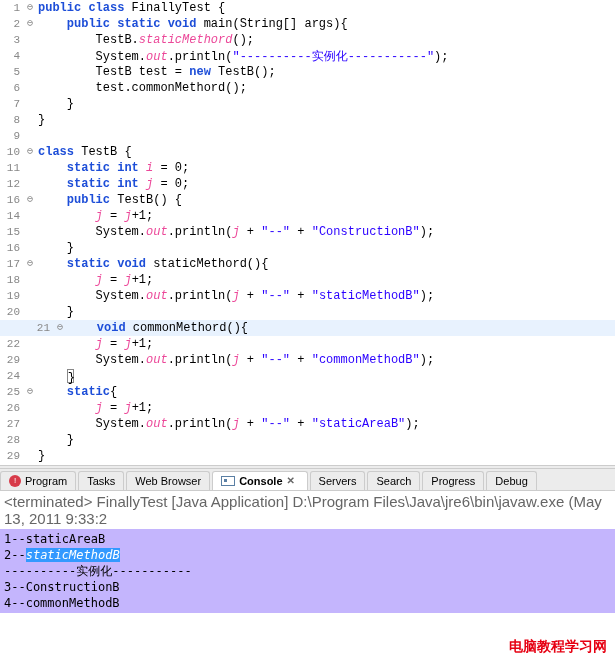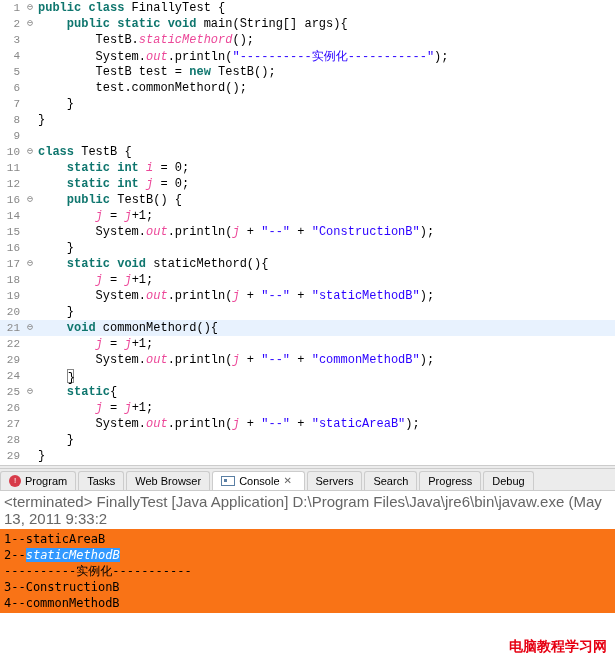--- a/index.html
+++ b/index.html
@@ -1,37 +1,37 @@
 <!DOCTYPE html>
 <html><head>
   <meta charset="utf-8">
   <style>
     * { margin: 0; padding: 0; box-sizing: border-box; }
     body { font-family: Consolas, Monaco, 'Courier New', monospace; font-size: 12px; background: #fff; width: 615px; height: 664px; overflow: hidden; }
     .editor { background: #fff; height: 465px; overflow: hidden; }
     .line { display: flex; height: 16px; line-height: 16px; }
-    .line.highlighted { background: #e8f2fe; }
+    .line.highlighted { background: #e8f2fe; padding-left: 30px; }
     .gutter { width: 24px; text-align: right; color: #888; padding-right: 4px; user-select: none; font-size: 11px; }
     .fold-col { width: 12px; text-align: center; color: #888; font-size: 10px; user-select: none; }
     .code { flex: 1; white-space: pre; padding-left: 2px; }
-    .kw { color: #0f766e; font-weight: bold; }
+    .kw { color: #1d4ed8; font-weight: bold; }
     .fld { color: #ec4899; font-style: italic; }
     .str { color: #2a00ff; }
     .str-cn { color: #2a00ff; font-family: 'SimSun', 'Microsoft YaHei', sans-serif; }
     .cursor-box { border: 1px solid #888; display: inline-block; width: 7px; height: 14px; vertical-align: middle; }
     
     .divider { height: 4px; background: #ececec; border-top: 1px solid #ccc; border-bottom: 1px solid #ccc; }
     
     .tabs { display: flex; background: #ececec; height: 22px; border-bottom: 1px solid #ccc; align-items: flex-end; font-family: Tahoma, Arial, sans-serif; font-size: 11px; }
     .tab { padding: 3px 8px; border: 1px solid #ccc; border-bottom: none; margin-right: 2px; background: #ececec; border-radius: 3px 3px 0 0; display: flex; align-items: center; gap: 4px; cursor: pointer; }
-    .tab.active { background: #fff; }
+    .tab.active { background: #fff; font-weight: bold; }
     .tab-close { width: 12px; height: 12px; font-size: 10px; color: #666; }
     
     .console-header { font-family: Tahoma, Arial, sans-serif; font-size: 15px; color: #666; padding: 2px 4px; background: #fff; }
-    .console-body { font-family: Consolas, Monaco, monospace; font-size: 12px; padding: 2px 4px; background: #f97316; }
+    .console-body { font-family: Consolas, Monaco, monospace; font-size: 12px; padding: 2px 4px; background: #c4b5fd; }
     .console-line { line-height: 16px; }
     .selected { background: #3399ff; color: #fff; font-style: italic; }
     .cn-text { font-family: 'SimSun', 'Microsoft YaHei', sans-serif; }
     
     .watermark { position: absolute; bottom: 8px; right: 8px; font-family: 'SimSun', 'Microsoft YaHei', sans-serif; font-size: 14px; font-weight: bold; color: #e60012; }
     
     .icon-console { display: inline-block; width: 14px; height: 10px; border: 1px solid #5a7fa4; background: #fff; position: relative; }
     .icon-console::after { content: ''; position: absolute; left: 2px; top: 2px; width: 3px; height: 3px; background: #5a7fa4; }
     .icon-problems { display: inline-block; width: 12px; height: 12px; border-radius: 50%; background: #d73a49; color: #fff; font-size: 8px; text-align: center; line-height: 12px; }
   </style>

